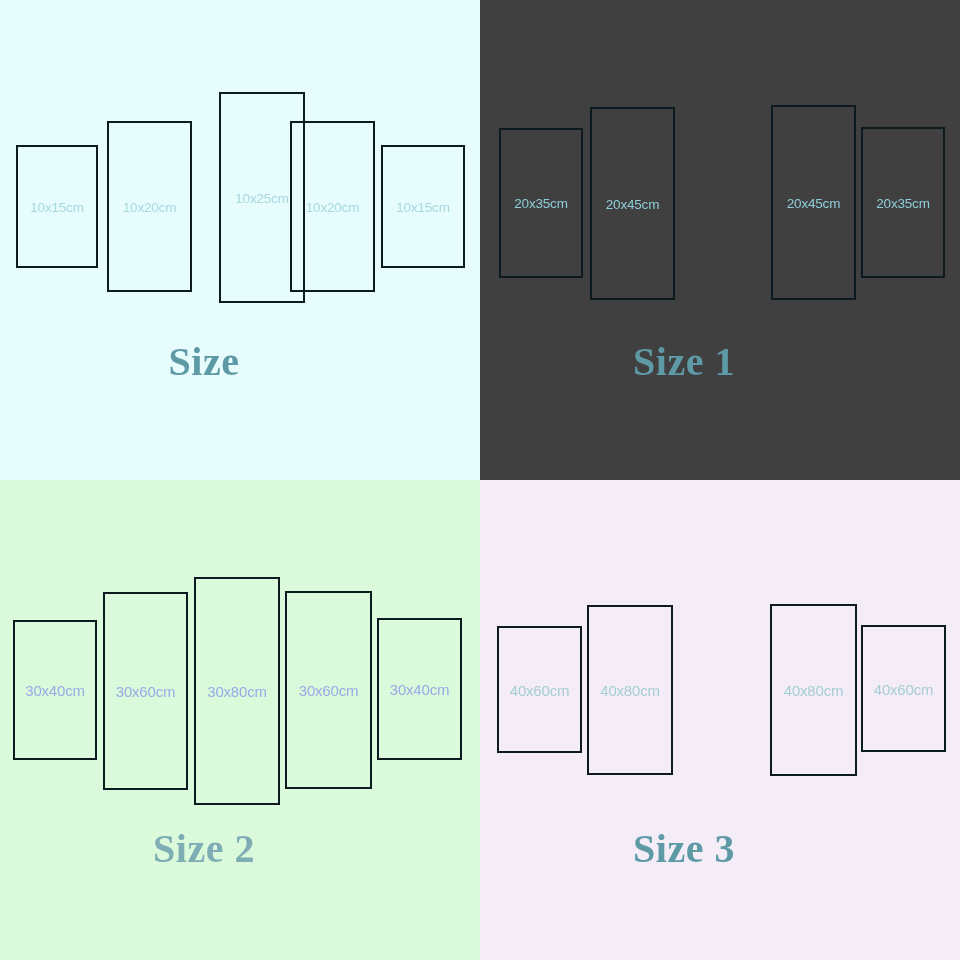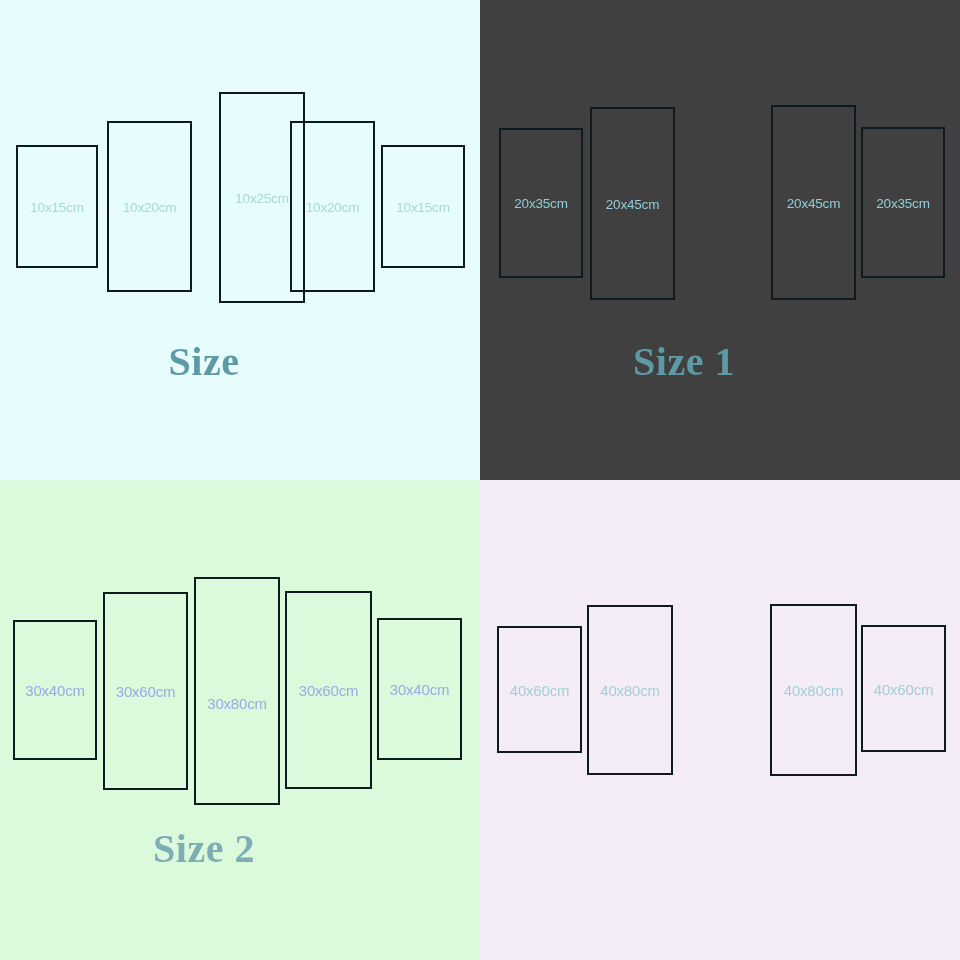--- a/index.html
+++ b/index.html
@@ -105,21 +105,21 @@
     </div>
     <div class="quadrant q-bl" style="background: rgb(219, 250, 219);">
       <div class="frames">
         <div class="frame" style="left: 13px; top: 140px; width: 84px; height: 140px; border-color: rgb(13, 26, 31);">
           <div class="frame-label" style="color: rgb(154, 170, 230); font-size: 15px;">30x40cm</div>
         </div>
         <div class="frame" style="left: 103px; top: 112px; width: 85px; height: 198px; border-color: rgb(13, 26, 31);">
           <div class="frame-label" style="color: rgb(154, 170, 230); font-size: 15px;">30x60cm</div>
         </div>
         <div class="frame" style="left: 194px; top: 97px; width: 86px; height: 228px; border-color: rgb(13, 26, 31);">
-          <div class="frame-label" style="color: rgb(154, 170, 230); font-size: 15px; margin-top: 12px;">30x80cm</div>
+          <div class="frame-label" style="color: rgb(154, 170, 230); font-size: 15px;">30x80cm</div>
         </div>
         <div class="frame" style="left: 285px; top: 111px; width: 87px; height: 198px; border-color: rgb(13, 26, 31);">
           <div class="frame-label" style="color: rgb(154, 170, 230); font-size: 15px;">30x60cm</div>
         </div>
         <div class="frame" style="left: 377px; top: 138px; width: 85px; height: 142px; border-color: rgb(13, 26, 31);">
           <div class="frame-label" style="color: rgb(154, 170, 230); font-size: 15px;">30x40cm</div>
         </div>
       </div>
       <div class="title" style="color: rgb(127, 173, 181); top: 345px;">Size 2</div>
     </div>
@@ -131,14 +131,15 @@
         <div class="frame" style="left: 107px; top: 125px; width: 86px; height: 170px; border-color: rgb(13, 26, 31);">
           <div class="frame-label" style="color: rgb(166, 205, 212); font-size: 15px;">40x80cm</div>
         </div>
         <div class="frame" style="left: 290px; top: 124px; width: 87px; height: 172px; border-color: rgb(13, 26, 31);">
           <div class="frame-label" style="color: rgb(166, 205, 212); font-size: 15px;">40x80cm</div>
         </div>
         <div class="frame" style="left: 381px; top: 145px; width: 85px; height: 127px; border-color: rgb(13, 26, 31);">
           <div class="frame-label" style="color: rgb(166, 205, 212); font-size: 15px;">40x60cm</div>
         </div>
       </div>
+      <div class="title" style="color: rgb(94, 154, 166); top: 345px;">Size 3</div>
     </div>
   </div>
 
 </body></html>

